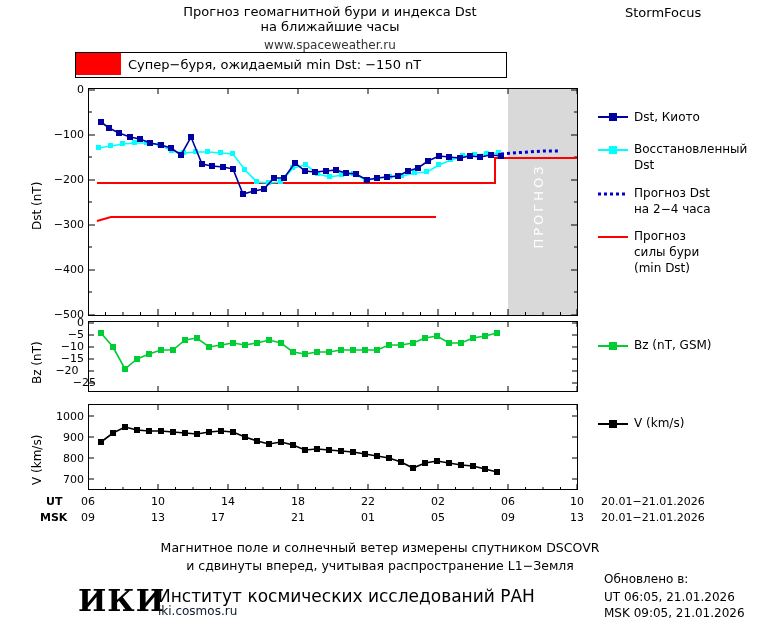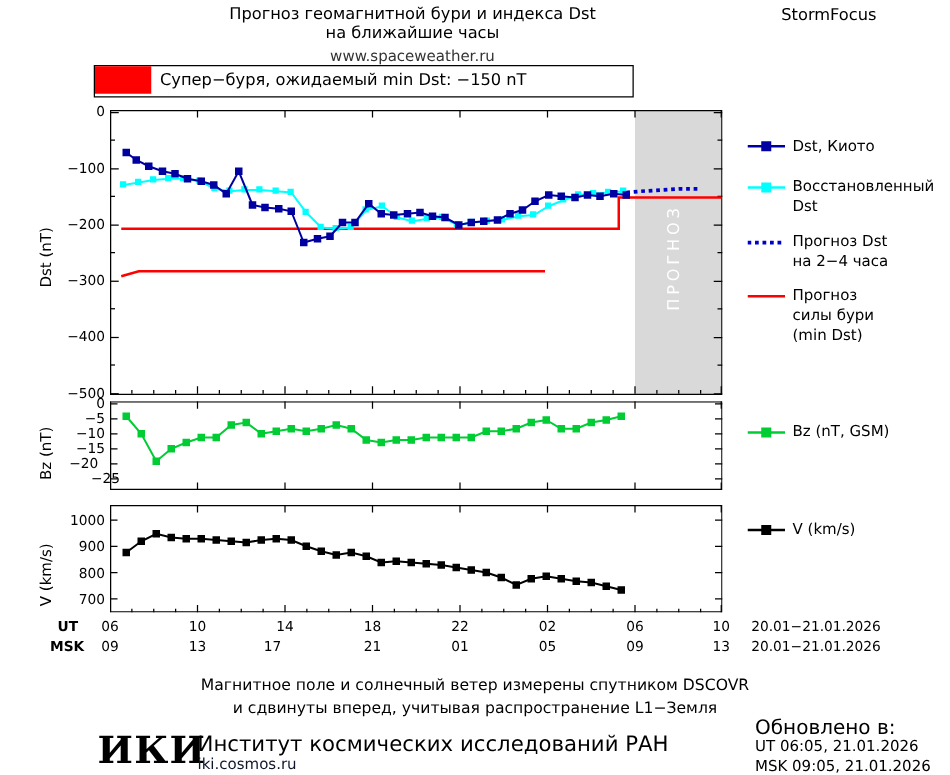--- a/index.html
+++ b/index.html
@@ -445,15 +445,15 @@
 </svg>
 <div class="abs legend-label" style="left:634px;top:416px;">V (km/s)</div>
 
 <div class="abs footer" style="left:40px;top:540px;width:680px;">Магнитное поле и солнечный ветер измерены спутником DSCOVR</div>
 <div class="abs footer" style="left:40px;top:558px;width:680px;">и сдвинуты вперед, учитывая распространение L1−Земля</div>
 
 <div class="abs" style="left:78px;top:583px;font-size:30px;font-weight:bold;font-family:'DejaVu Serif', serif;letter-spacing:1px;">ИКИ</div>
 <div class="abs" style="left:158px;top:586px;font-size:17px;">Институт космических исследований РАН</div>
 <div class="abs" style="left:158px;top:604px;font-size:12px;color:#0f172a;">iki.cosmos.ru</div>
 
-<div class="abs small" style="left:604px;top:572px;font-size:16px;">Обновлено в:</div>
+<div class="abs small" style="left:604px;top:572px;font-size:12px;">Обновлено в:</div>
 <div class="abs small" style="left:604px;top:590px;font-size:12px;">UT   06:05, 21.01.2026</div>
 <div class="abs small" style="left:604px;top:606px;font-size:12px;">MSK 09:05, 21.01.2026</div>
 
 </body></html>

